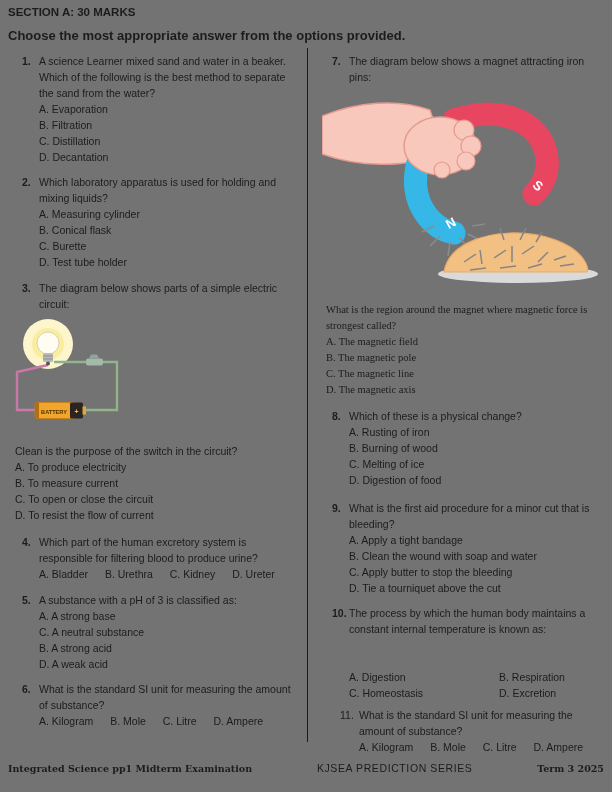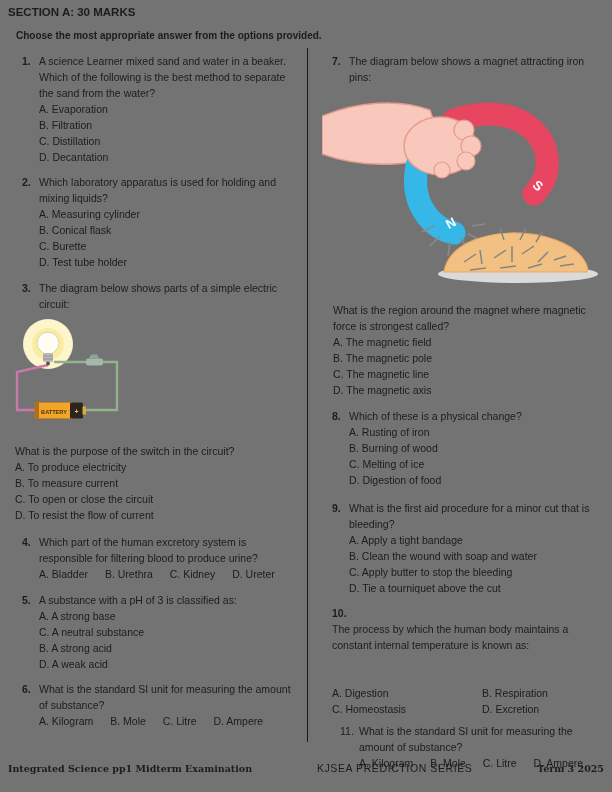--- a/index.html
+++ b/index.html
@@ -2,37 +2,37 @@
 <html><head>
 <meta charset="utf-8">
 <style>
   html,body{margin:0;padding:0;background:#e9e9e9;}
   .page{
     position:relative;width:612px;height:792px;background:#737373;
     font-family:"Liberation Sans",sans-serif;color:#1c1c1c;
     font-size:10.5px;line-height:16px;overflow:hidden;margin:0 auto;
   }
   .section-title{position:absolute;left:8px;top:4px;font-weight:bold;font-size:11.5px;}
-  .instruction{position:absolute;left:16px;top:28px;font-weight:bold;font-size:10px;}
+  .instruction{position:absolute;left:8px;top:28px;font-weight:bold;font-size:13px;}
   .col{position:absolute;top:53px;}
   .col-left{left:10px;width:292px;}
   .col-right{left:322px;width:284px;}
   .divider{position:absolute;left:307px;top:48px;width:1px;height:694px;background:#1a1a1a;}
   .q{display:flex;margin-left:12px;}
   .col-right .q{margin-left:10px;}
   .q .qnum{font-weight:bold;flex:none;width:17px;}
   .q.plain .qnum{font-weight:normal;width:19px;}
   .q .qbody{flex:1;}
   .opt{white-space:nowrap;}
   .inline-opts .iopt{margin-right:14px;}
   .grid-opts{display:grid;grid-template-columns:150px 1fr;margin-top:32px;}
   .follow{margin-left:5px;}
-  .col-right .follow{margin-left:11px;}
+  .col-right .follow{margin-left:4px;font-family:Liberation Serif, serif;}
   .mb9{margin-bottom:9px;}  .mb10{margin-bottom:10px;}
-  .mb11{margin-bottom:11px;} .mb12{margin-bottom:12px;} .mb6{margin-bottom:6px;flex-direction:column;}
+  .mb11{margin-bottom:11px;} .mb12{margin-bottom:12px;} .mb6{margin-bottom:6px;}
   .figure{display:block;}
   .fig-circuit{margin:5px 0 12px 2px;}
   .fig-magnet{margin:9px 0 12px 0;}
   .footer{
     position:absolute;left:8px;right:8px;top:760px;display:flex;
     justify-content:space-between;align-items:baseline;
   }
   .footer .f-fancy{font-family:"DejaVu Serif",serif;font-weight:bold;font-size:9.5px;}
   .footer .f-center{font-family:"Liberation Sans",sans-serif;font-size:10.5px;letter-spacing:0.6px;}
 </style>
@@ -97,21 +97,21 @@
         <rect x="23" y="85.5" width="40" height="16" rx="2" fill="#f2a52d" stroke="#c97f12" stroke-width="0.8"></rect>
         <rect x="23" y="85.5" width="4" height="16" fill="#b06f10"></rect>
         <rect x="58" y="85.5" width="13" height="16" rx="1.5" fill="#2b2420"></rect>
         <rect x="70.5" y="89.5" width="3.5" height="8" fill="#d8a93c"></rect>
         <text x="42" y="96.5" text-anchor="middle" font-size="5.6" font-weight="bold" fill="#4a3200" font-family="Liberation Sans, sans-serif">BATTERY</text>
         <text x="64.5" y="96.5" text-anchor="middle" font-size="7" font-weight="bold" fill="#e8c36a" font-family="Liberation Sans, sans-serif">+</text>
       </svg>
     </div>
 
     <div class="follow">
-      <div>What is the purpose of the switch in the circuit?</div>
+      <div>Clean is the purpose of the switch in the circuit?</div>
       <div class="opt">A. To produce electricity</div>
       <div class="opt">B. To measure current</div>
       <div class="opt">C. To open or close the circuit</div>
       <div class="opt mb11">D. To resist the flow of current</div>
     </div>
 
     <div class="q mb10">
       <span class="qnum">4.</span>
       <div class="qbody">
         <div>Which part of the human excretory system is responsible for filtering blood to produce urine?</div>

